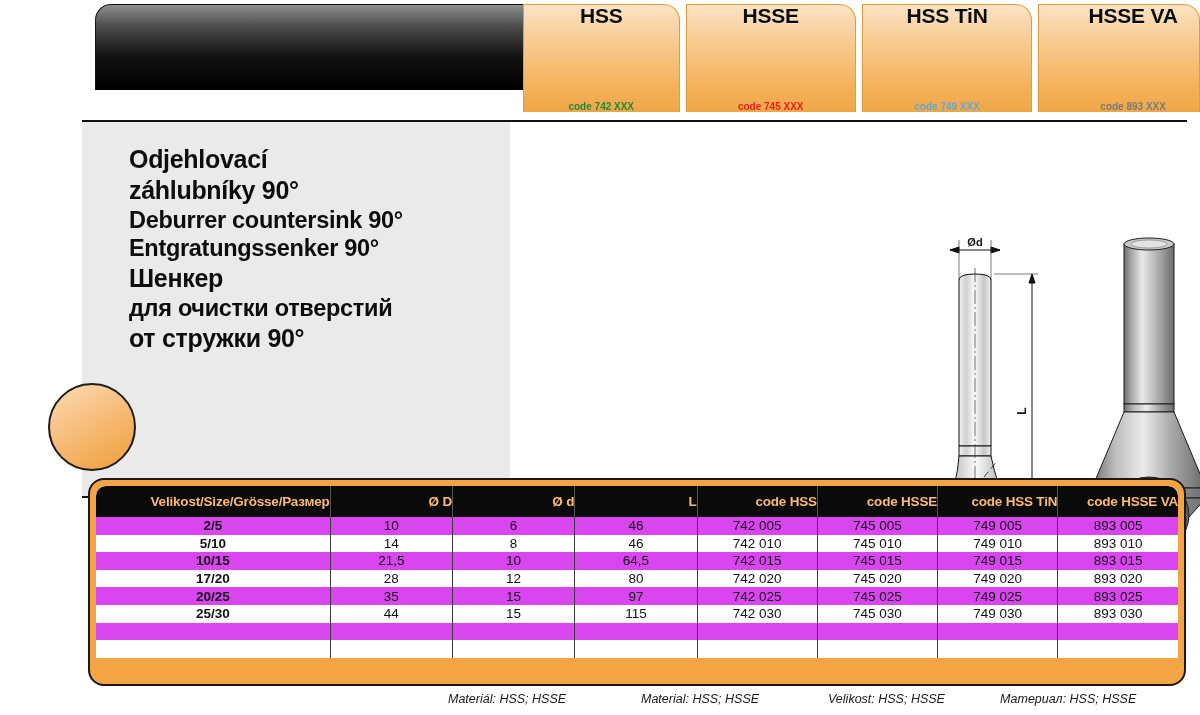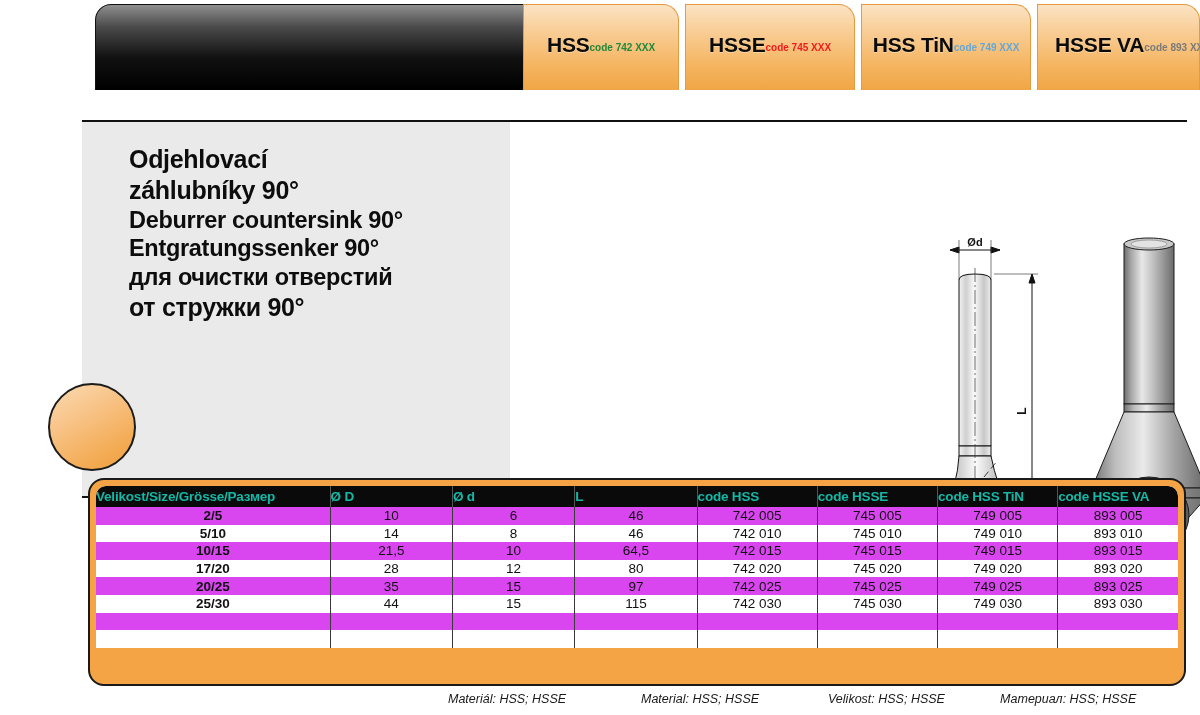--- a/index.html
+++ b/index.html
@@ -3,25 +3,25 @@
 <meta charset="utf-8">
 <style>
   * { margin:0; padding:0; box-sizing:border-box; }
   html,body { width:1200px; height:715px; background:#ffffff;
     font-family:"Liberation Sans", sans-serif; overflow:hidden; }
   .page { position:relative; width:1200px; height:715px; background:#fff; }
 
   
   .tabs { position:absolute; left:523px; top:4px; width:677px; height:86px; display:flex; }
   .tab {
-    position:relative; height:86px;
+    position:relative; height:108px;
     background:linear-gradient(to bottom, #fbe3c4 0%, #f9cf9a 28%, #f5b45f 72%, #f0a646 100%);
     border:1px solid #e59a3d; border-bottom:none;
     border-radius:0 16px 0 0;
-    display:flex; flex-direction:row; align-items:center; justify-content:center;
+    display:flex; flex-direction:column; align-items:center; justify-content:space-between;
     margin-right:6px;
   }
   .tab:last-child { margin-right:0;padding-left:28px; }
   .tab-w1 { width:158px; } .tab-w2 { width:172px; }
   .tab-w3 { width:172px; } .tab-w4 { width:163px; }
   .tab-title {
     font-size:21px; font-weight:bold; color:#0b0b0b; letter-spacing:-0.2px;
     line-height:1; margin-bottom:7px; white-space:nowrap;
     text-shadow:0 1px 0 rgba(255,255,255,.35);
   }
@@ -68,22 +68,22 @@
 
   
   .tablewrap {
     position:absolute; left:88px; top:478px; width:1098px; height:208px;
     background:#f4a445; border:2px solid #1a1a1a; border-radius:16px;
     padding:6px;
   }
   .tbl { width:100%; border-collapse:collapse; table-layout:fixed;
          background:#fff; border-radius:10px 10px 0 0; overflow:hidden; }
   .tbl th {
-    background:#0a0a0a; color:#14b8a6; font-size:13.5px; font-weight:bold;
-    height:21px; text-align:left; border-right:1px solid #555;
+    background:#0a0a0a; color:#fdba74; font-size:13.5px; font-weight:bold;
+    height:31px; text-align:right; border-right:1px solid #555;
     letter-spacing:-0.2px;
   }
   .tbl th:last-child { border-right:none; }
   .tbl th.hl { border-top-left-radius:9px; }
   .tbl th.hr { border-top-right-radius:9px; }
   .tbl td {
     font-size:13.5px; color:#111; height:17.6px; text-align:center;
     border-right:1px solid #3a3a3a;
   }
   .tbl td:last-child { border-right:none; }
@@ -133,20 +133,21 @@
   </div>
 
   <div class="panel">
     <div class="panel-left"></div>
 
     <div class="titles">
       <div>Odjehlovací</div>
       <div>záhlubníky 90°</div>
       <div class="t-sm">Deburrer countersink 90°</div>
       <div class="t-sm">Entgratungssenker 90°</div>
+      <div>Шенкер</div>
       <div class="t-sm">для очистки отверстий</div>
       <div>от стружки 90°</div>
     </div>
 
     <svg class="drawing2d" width="140" height="350" viewBox="0 0 140 350">
       <defs>
         <linearGradient id="shaftg" x1="0" y1="0" x2="1" y2="0">
           <stop offset="0%" stop-color="#f2f2f2"></stop>
           <stop offset="22%" stop-color="#cfcfcf"></stop>
           <stop offset="48%" stop-color="#fafafa"></stop>

